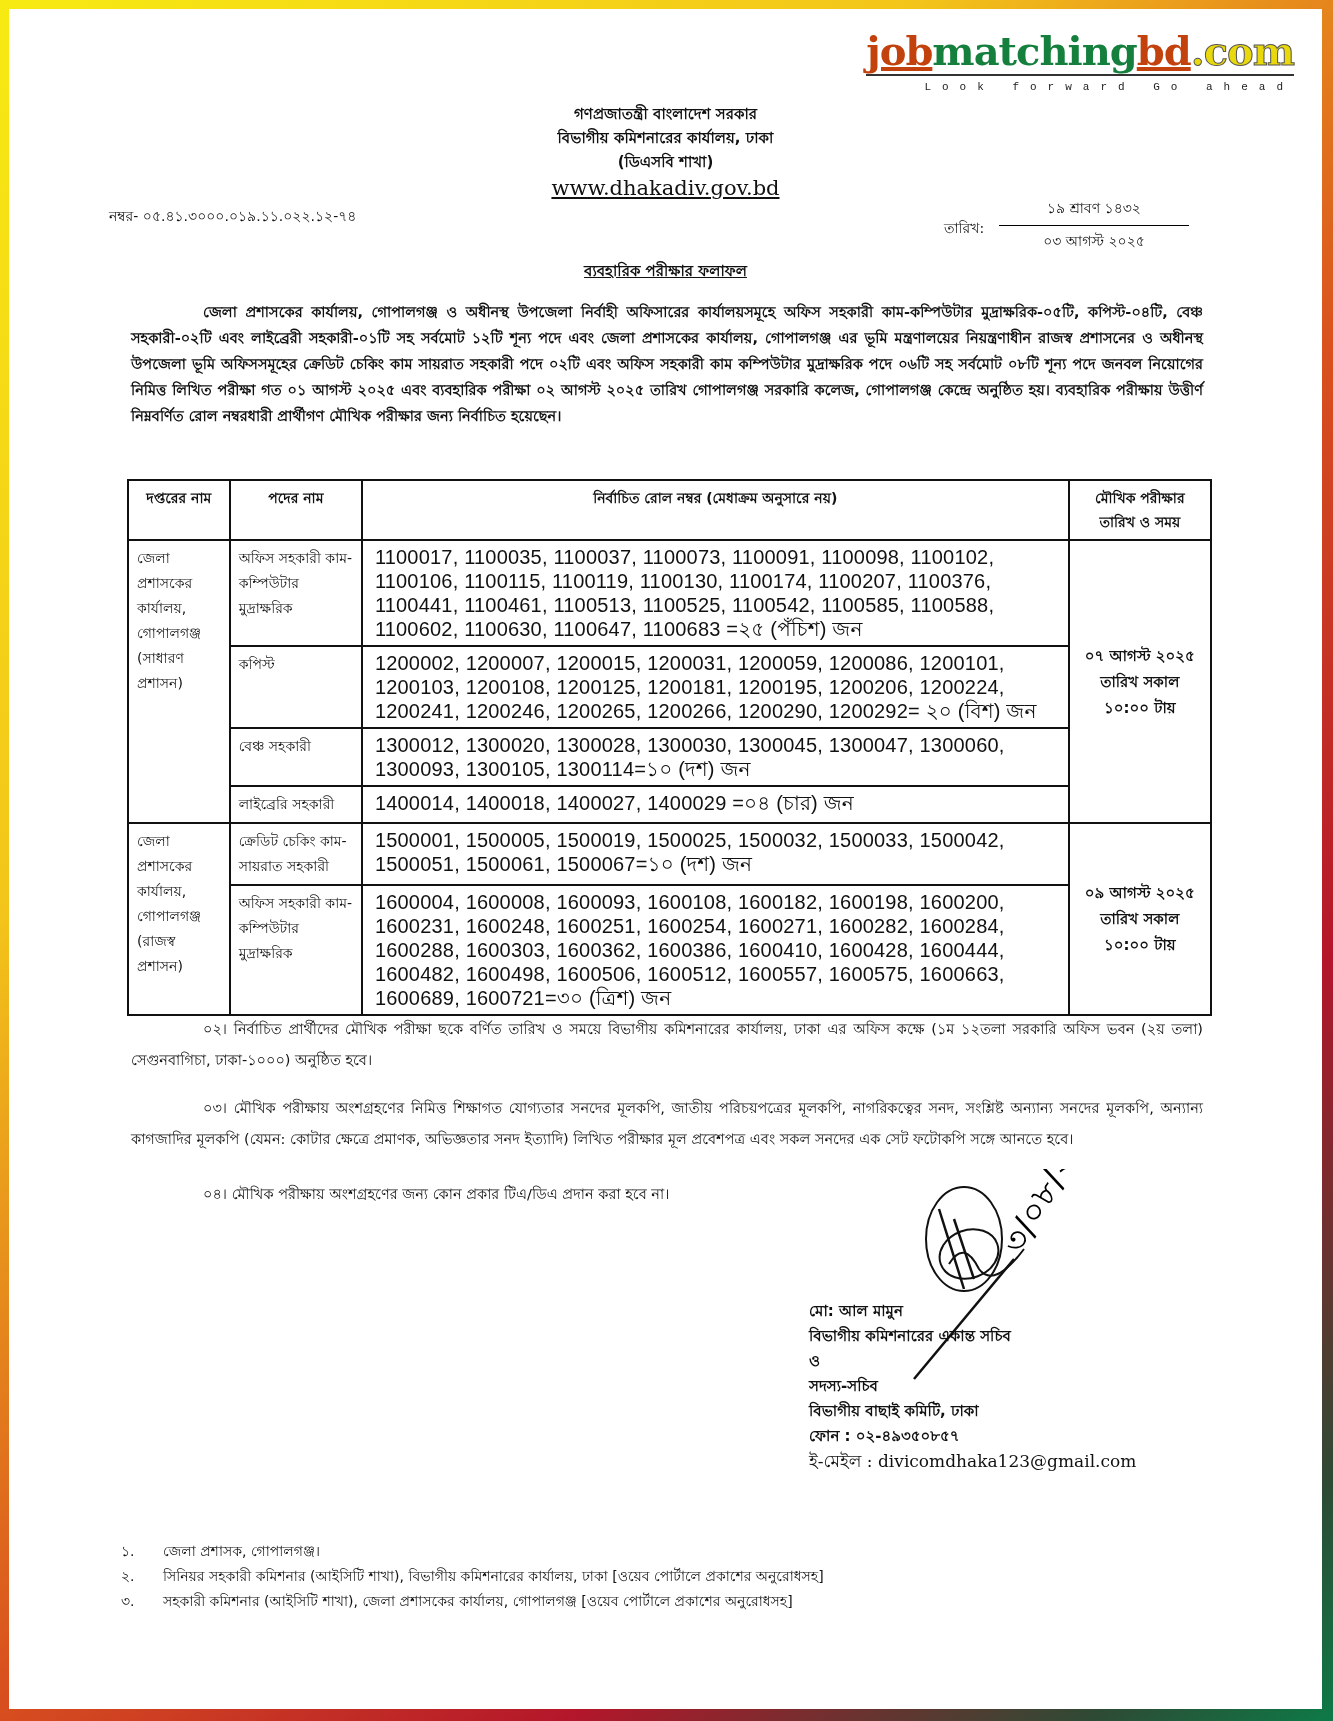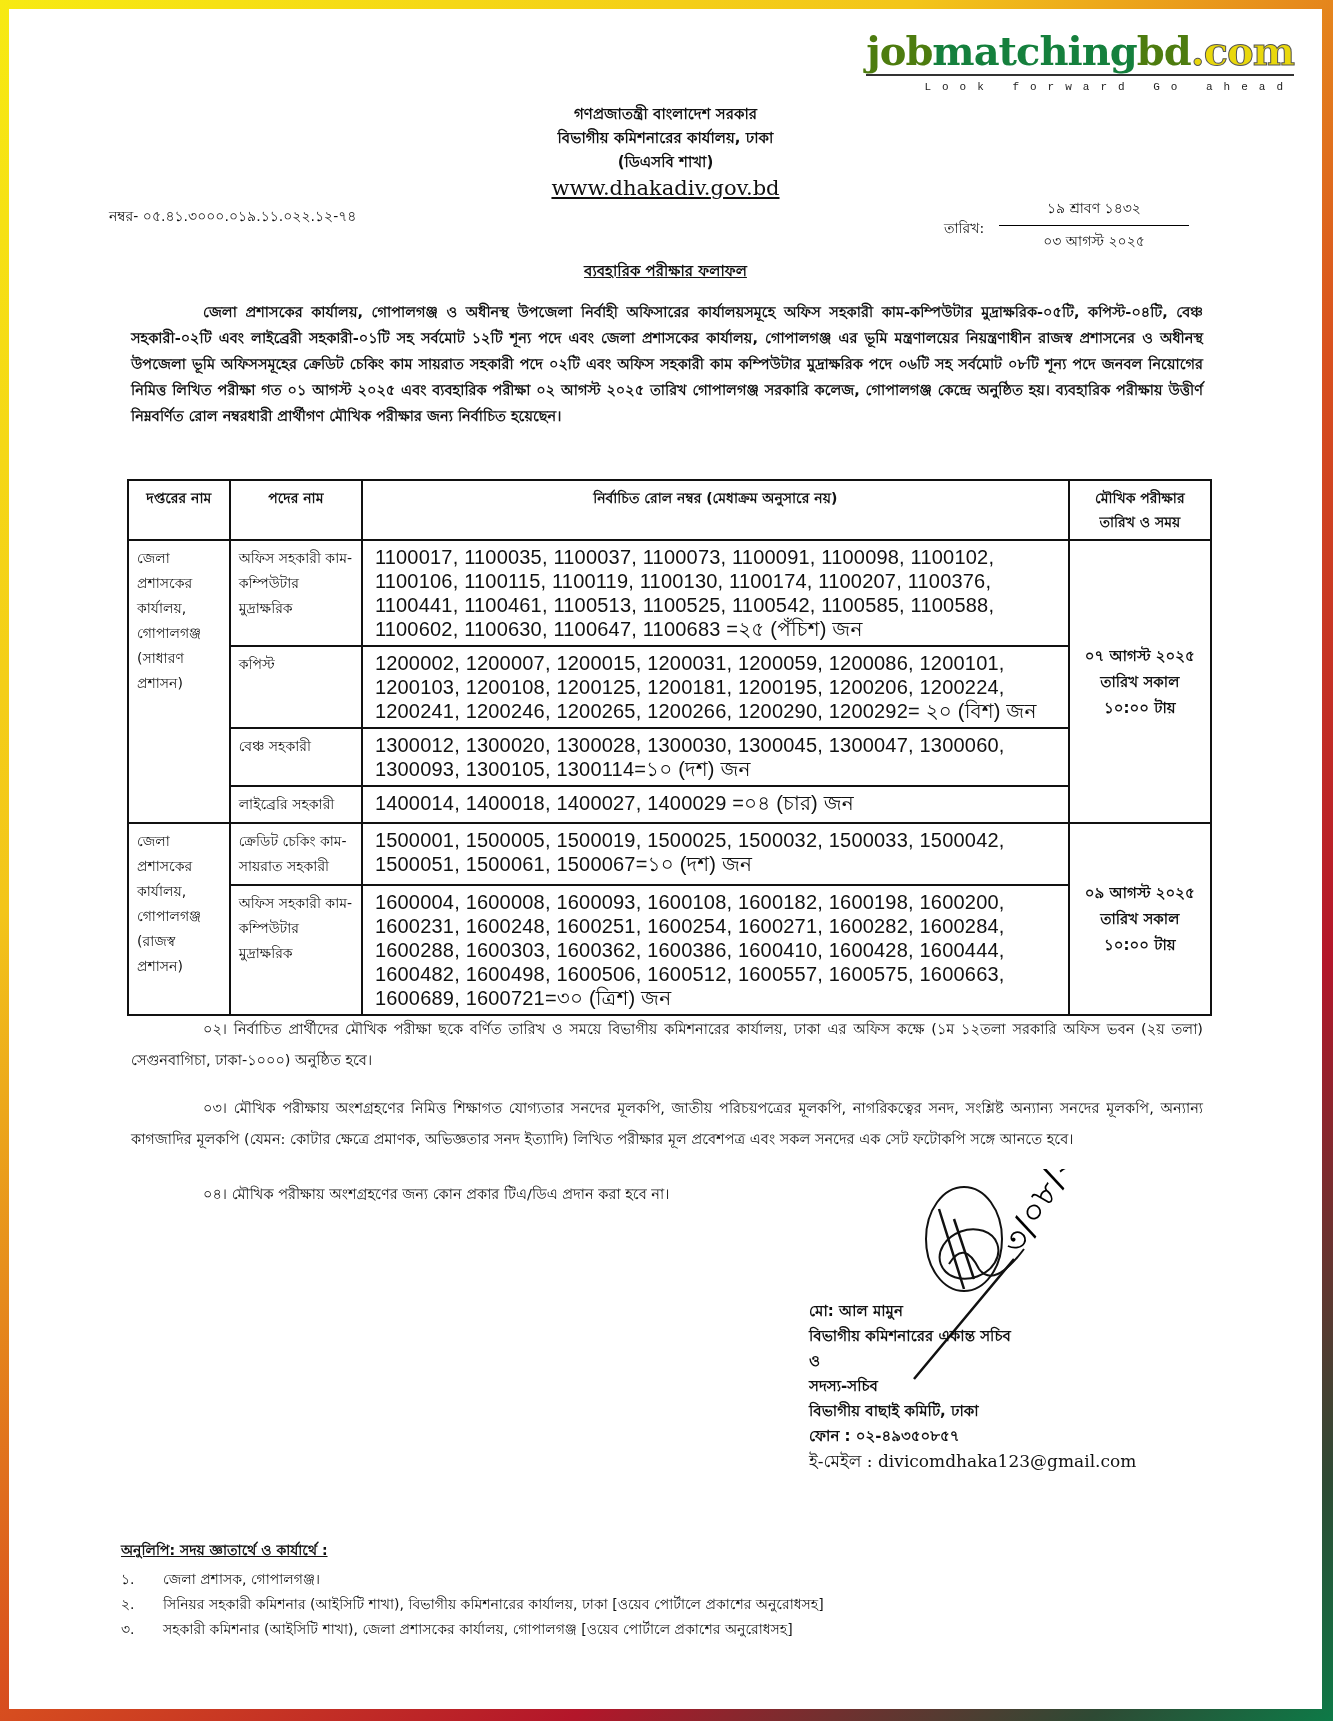--- a/index.html
+++ b/index.html
@@ -7,21 +7,21 @@
     width:1333px; height:1721px; position:relative; overflow:hidden;
     background: linear-gradient(135deg, #f7ea12 0%, #f3c51a 30%, #d9511e 55%, #b3162a 75%, #2e4a34 92%, #0d7a47 100%);
     font-family: "DejaVu Sans", sans-serif; color:#111;
   }
   .page {
     position:absolute; left:9px; top:9px; width:1313px; height:1700px;
     background:#fff;
   }
   .logo { position:absolute; right:28px; top:22px; text-align:right; }
   .logo-text { font-family:"DejaVu Serif", serif; font-weight:bold; font-size:40px; letter-spacing:-1px; line-height:1; }
-  .logo-text .g { color:#4d7c0f; }
+  .logo-text .g { color:#c2410c;text-decoration:underline; }
   .logo-text .r { color:#15803d; }
   .logo-text .y { color:#e9d80c; -webkit-text-stroke:1px #555; }
   .logo-line { height:2px; background:#333; margin-top:3px; }
   .logo-tag { font-family:"Liberation Mono", monospace; font-size:11px; letter-spacing:11px; color:#222; margin-top:5px; }
 
   .header { position:absolute; left:0; width:100%; top:93px; text-align:center; font-weight:bold; }
   .header div { font-size:15px; line-height:24px; }
   .header .url { font-family:"DejaVu Serif", serif; font-size:21px; text-decoration:underline; font-weight:normal; margin-top:2px; }
 
   .memo { position:absolute; left:100px; top:196px; font-size:14px; }
@@ -151,21 +151,20 @@
     <div>মো: আল মামুন</div>
     <div>বিভাগীয় কমিশনারের একান্ত সচিব</div>
     <div>ও</div>
     <div>সদস্য-সচিব</div>
     <div>বিভাগীয় বাছাই কমিটি, ঢাকা</div>
     <div>ফোন : ০২-৪৯৩৫০৮৫৭</div>
     <div class="email">ই-মেইল : divicomdhaka123@gmail.com</div>
   </div>
 
   <div class="cc">
-    <div class="cc-title">অনুলিপি: সদয় জ্ঞাতার্থে ও কার্যার্থে :</div>
     <div class="cc-item">
       <span class="cc-num">১.</span>
       <span>জেলা প্রশাসক, গোপালগঞ্জ।</span>
     </div>
     <div class="cc-item">
       <span class="cc-num">২.</span>
       <span>সিনিয়র সহকারী কমিশনার (আইসিটি শাখা), বিভাগীয় কমিশনারের কার্যালয়, ঢাকা [ওয়েব পোর্টালে প্রকাশের অনুরোধসহ]</span>
     </div>
     <div class="cc-item">
       <span class="cc-num">৩.</span>

